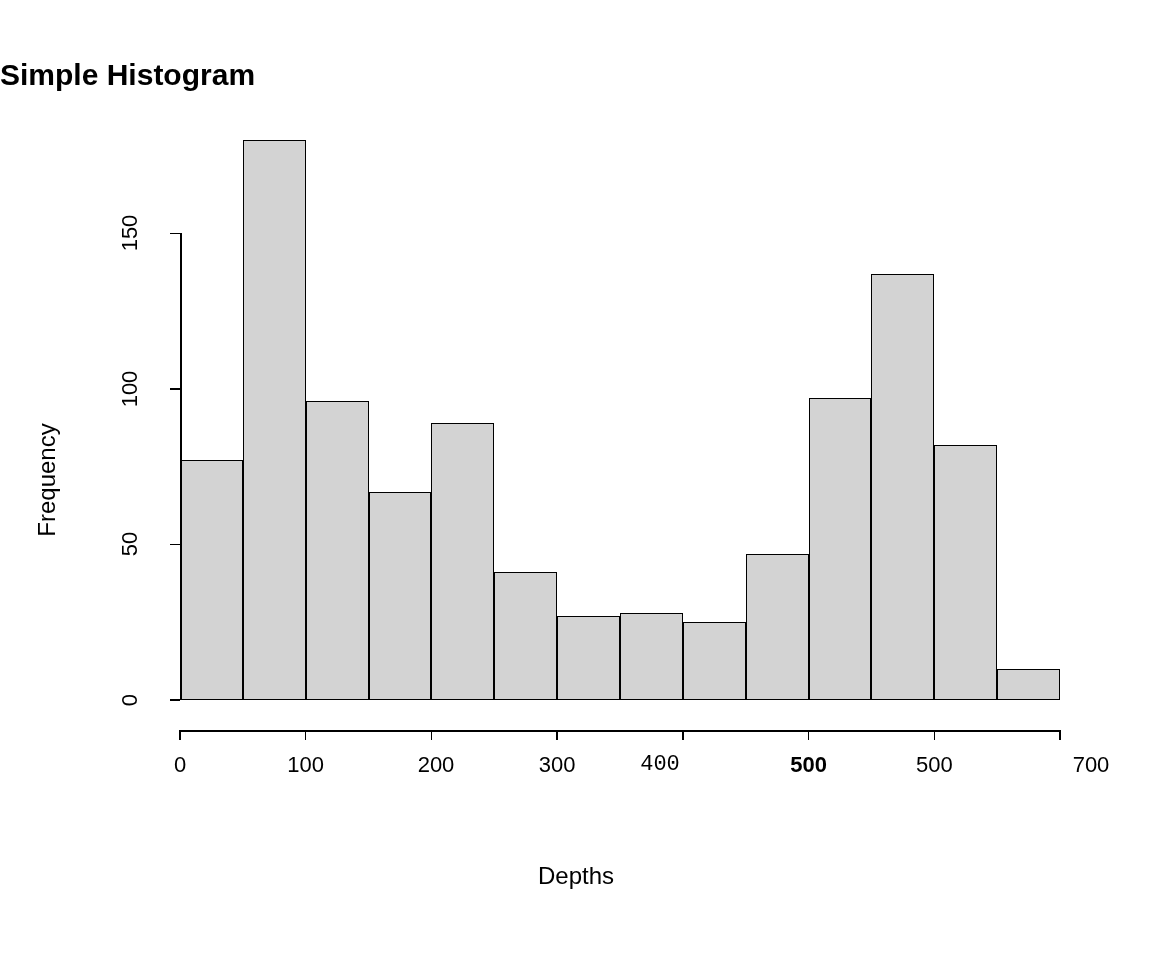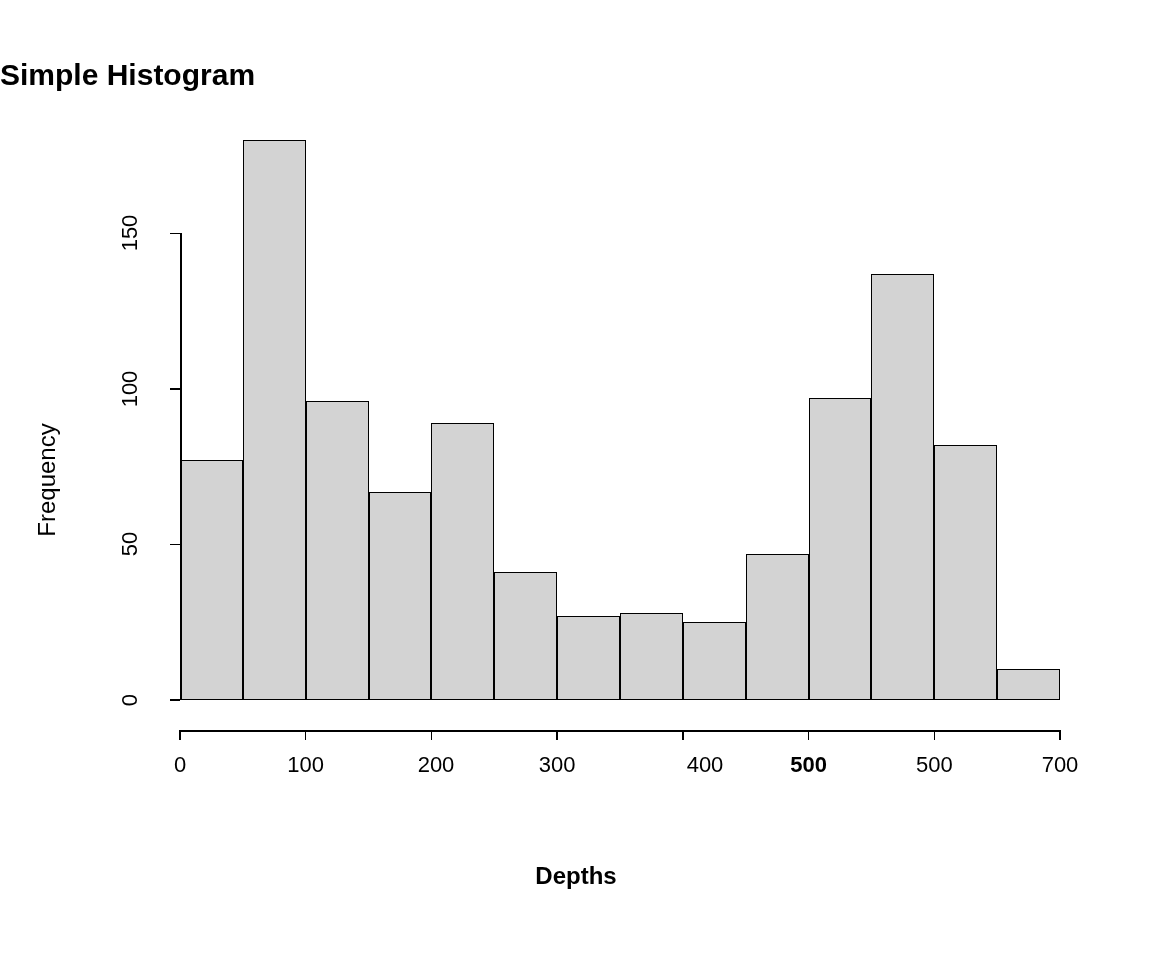--- a/index.html
+++ b/index.html
@@ -42,21 +42,20 @@
     white-space: nowrap;
   }
   .xlabel {
     position: absolute;
     left: 0;
     width: 1152px;
     bottom: 70px;
     text-align: center;
     font-size: 24px;
     color: #000;
-    font-weight: bold;
   }
   .plot {
     position: absolute;
     left: 180px;
     top: 140px;
     width: 880px;
     height: 560px;
   }
   .bar {
     position: absolute;
@@ -167,22 +166,22 @@
       <div class="x-axis-line" style="left: 180px; width: 880px;"></div>
       <div class="x-tick" style="left: 179.25px;"></div>
       <div class="x-tick-label" style="left: 180px;">0</div>
       <div class="x-tick" style="left: 304.964px;"></div>
       <div class="x-tick-label" style="left: 305.714px;">100</div>
       <div class="x-tick" style="left: 430.679px;"></div>
       <div class="x-tick-label" style="left: 436px;">200</div>
       <div class="x-tick" style="left: 556.393px;"></div>
       <div class="x-tick-label" style="left: 557.143px;">300</div>
       <div class="x-tick" style="left: 682.107px;"></div>
-      <div class="x-tick-label" style="left: 705px;">400</div>
+      <div class="x-tick-label" style="left: 660px; font-family: Liberation Mono, monospace;">400</div>
       <div class="x-tick" style="left: 807.821px;"></div>
       <div class="x-tick-label" style="left: 808.571px; font-weight: bold;">500</div>
       <div class="x-tick" style="left: 933.536px;"></div>
       <div class="x-tick-label" style="left: 934.286px;">500</div>
       <div class="x-tick" style="left: 1059.25px;"></div>
-      <div class="x-tick-label" style="left: 1060px;">700</div>
+      <div class="x-tick-label" style="left: 1091px;">700</div>
     </div>
 
 </div>
 
 </body></html>

